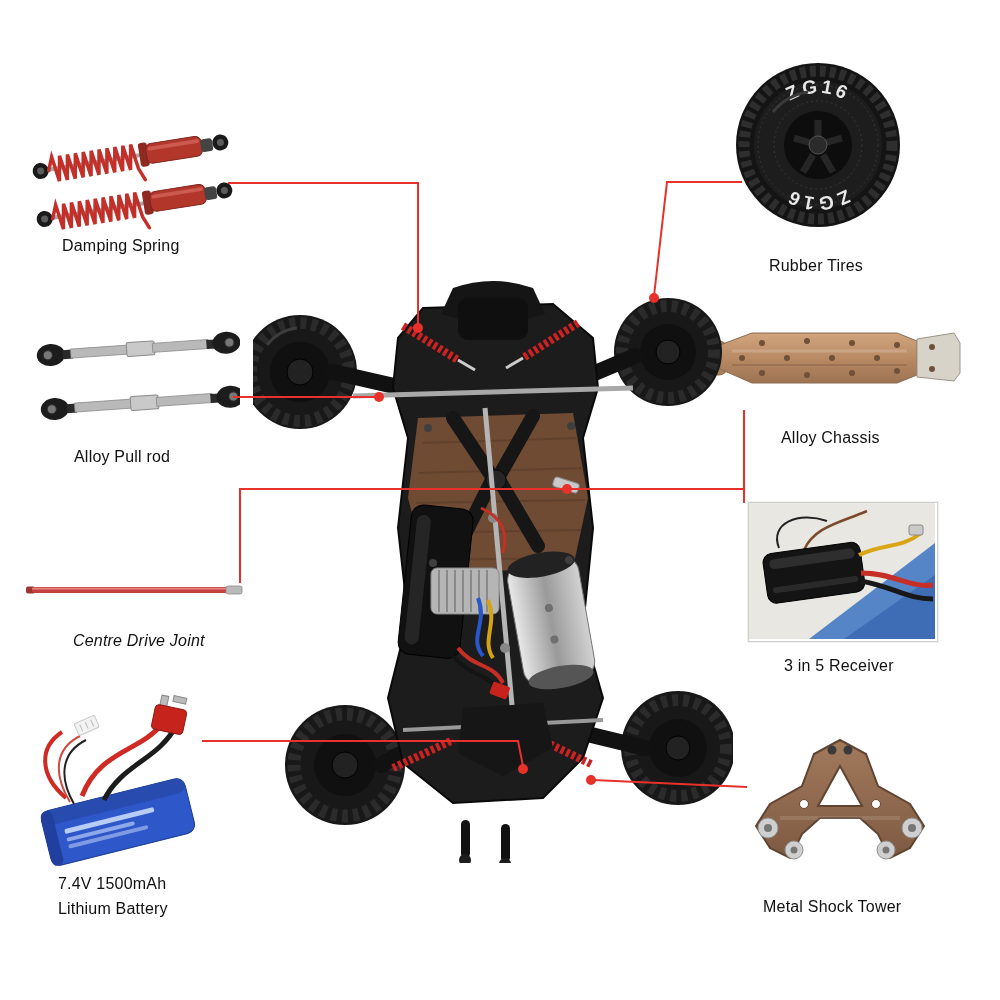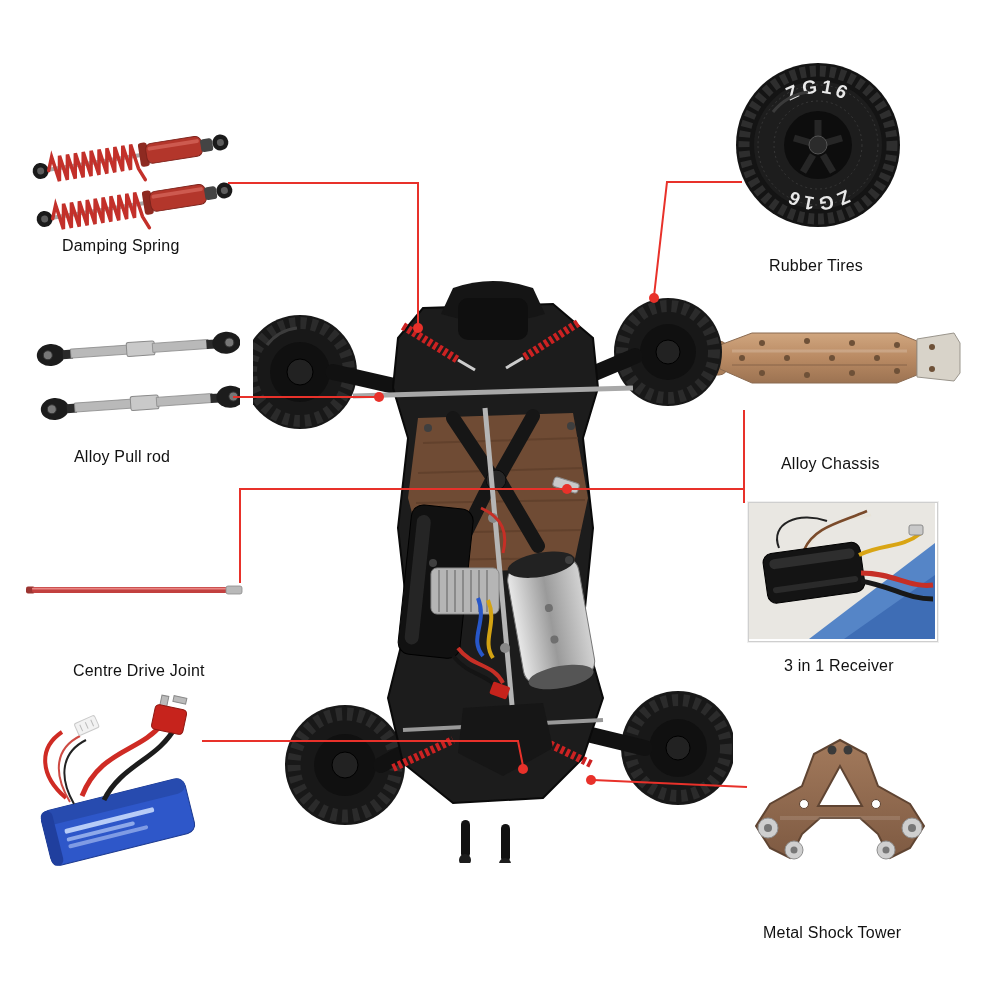--- a/index.html
+++ b/index.html
@@ -130,50 +130,50 @@
         <circle cx="150" cy="70" r="3"></circle>
       <circle cx="175" cy="55" r="3"></circle>
         <circle cx="195" cy="42" r="3"></circle>
         <circle cx="195" cy="68" r="3"></circle>
       <circle cx="230" cy="44" r="3"></circle>
         <circle cx="230" cy="66" r="3"></circle>
     </g>
     <line x1="30" y1="48" x2="205" y2="48" stroke="#ffffff" stroke-opacity="0.18" stroke-width="3"></line>
     <line x1="30" y1="62" x2="205" y2="62" stroke="#5f4432" stroke-opacity="0.25" stroke-width="2"></line>
   </svg>
-  <div class="lbl" style="left:781px;top:455px;">Alloy Chassis</div>
+  <div class="lbl" style="left:781px;top:429px;">Alloy Chassis</div>
 
   <svg class="part" style="left:26px;top:580px;" width="232" height="20" viewBox="0 0 232 20">
     <rect x="0" y="6.5" width="9" height="7" rx="2" fill="#9c3431"></rect>
     <rect x="6" y="7" width="196" height="6" rx="3" fill="#c2403f"></rect>
     <rect x="6" y="7.8" width="196" height="1.8" rx="1" fill="#e98785"></rect>
     <rect x="200" y="6" width="16" height="8" rx="2" fill="#b9b9b9" stroke="#8a8a8a" stroke-width="0.8"></rect>
   </svg>
-  <div class="lbl" style="left:73px;top:662px;">Centre Drive Joint</div>
+  <div class="lbl" style="left:73px;top:632px;font-style:italic;">Centre Drive Joint</div>
 
   <div class="photo-box" style="left:748px;top:502px;width:188px;height:138px;">
     <svg width="186" height="136" viewBox="0 0 186 136">
       <rect x="0" y="0" width="186" height="136" fill="#e9e7e2"></rect>
       <polygon points="60,136 186,40 186,136" fill="#5585c7"></polygon>
       <polygon points="95,136 186,72 186,136" fill="#3e6db5"></polygon>
       <path d="M30,45 C20,20 50,8 78,18" fill="none" stroke="#222" stroke-width="2"></path>
       <path d="M60,45 C70,20 95,16 122,12" fill="none" stroke="#e8e4da" stroke-width="2.5"></path>
       <path d="M55,47 C65,24 90,20 118,8" fill="none" stroke="#7a4a2a" stroke-width="2.5"></path>
       <g transform="rotate(-8 70 70)">
         <rect x="16" y="44" width="98" height="50" rx="9" fill="#141414" stroke="#000"></rect>
         <rect x="22" y="50" width="86" height="10" rx="5" fill="#333" opacity="0.85"></rect>
         <rect x="22" y="78" width="86" height="6" rx="3" fill="#2a2a2a"></rect>
       </g>
       <path d="M110,52 C135,40 152,46 172,30" fill="none" stroke="#d9a514" stroke-width="4"></path>
       <path d="M112,70 C145,70 160,85 184,82" fill="none" stroke="#c62f26" stroke-width="5"></path>
       <path d="M112,78 C145,84 158,96 184,96" fill="none" stroke="#181818" stroke-width="5"></path>
       <rect x="160" y="22" width="14" height="10" rx="2" fill="#c9c9c9" stroke="#8a8a8a"></rect>
     </svg>
   </div>
-  <div class="lbl" style="left:784px;top:657px;">3 in 1 Receiver</div>
+  <div class="lbl" style="left:784px;top:657px;">3 in 5 Receiver</div>
 
   <svg class="part" style="left:30px;top:690px;" width="185" height="185" viewBox="0 0 185 185">
     <g transform="rotate(-14 88 132)">
       <rect x="14" y="104" width="148" height="56" rx="9" fill="#2e57c9" stroke="#1d3a8f"></rect>
       <rect x="14" y="104" width="148" height="15" rx="9" fill="#274baf"></rect>
       <rect x="14" y="104" width="12" height="56" rx="6" fill="#203f9e"></rect>
       <rect x="34" y="126" width="92" height="5" rx="2" fill="#cfe0ff" opacity="0.85"></rect>
       <rect x="34" y="135" width="70" height="4" rx="2" fill="#cfe0ff" opacity="0.6"></rect>
       <rect x="34" y="142" width="82" height="4" rx="2" fill="#cfe0ff" opacity="0.5"></rect>
     </g>
@@ -187,20 +187,24 @@
       <line x1="5" y1="3" x2="5" y2="10" stroke="#bbb"></line>
         <line x1="11" y1="3" x2="11" y2="10" stroke="#bbb"></line>
       <line x1="17" y1="3" x2="17" y2="10" stroke="#bbb"></line>
     </g>
     <g transform="translate(126,14) rotate(12)">
       <rect x="4" y="-10" width="7" height="13" fill="#bbb" stroke="#8a8a8a"></rect>
       <rect x="16" y="-12" width="13" height="6" fill="#bbb" stroke="#8a8a8a"></rect>
       <rect x="0" y="0" width="32" height="25" rx="4" fill="#c6231c" stroke="#8e1812"></rect>
     </g>
   </svg>
+  <div class="lbl lbl-2line" style="left:58px;top:871px;">
+    <div>7.4V 1500mAh</div>
+    <div>Lithium Battery</div>
+  </div>
 
   <svg class="part" style="left:740px;top:698px;" width="200" height="180" viewBox="0 0 200 180">
     <defs>
       <linearGradient id="bronze2" x1="0" y1="0" x2="0" y2="1">
         <stop offset="0" stop-color="#a37a5c"></stop>
           <stop offset="1" stop-color="#7e5a42"></stop>
       </linearGradient>
     </defs>
     <polygon points="30,150 16,128 30,106 62,88 74,56 100,42 126,56 138,88 170,106 184,128 170,150 150,160 138,136 120,120 80,120 62,136 50,160" fill="url(#bronze2)" stroke="#5f4432" stroke-width="2"></polygon>
     <polygon points="100,68 78,108 122,108" fill="#ffffff" stroke="#5f4432" stroke-width="2"></polygon>
@@ -213,21 +217,21 @@
         <circle cx="28" cy="130" r="4" fill="#777"></circle>
       <circle cx="172" cy="130" r="10" fill="#cfcfcf" stroke="#8f8f8f"></circle>
         <circle cx="172" cy="130" r="4" fill="#777"></circle>
       <circle cx="54" cy="152" r="9" fill="#cfcfcf" stroke="#8f8f8f"></circle>
         <circle cx="54" cy="152" r="3.5" fill="#777"></circle>
       <circle cx="146" cy="152" r="9" fill="#cfcfcf" stroke="#8f8f8f"></circle>
         <circle cx="146" cy="152" r="3.5" fill="#777"></circle>
     </g>
     <line x1="40" y1="120" x2="160" y2="120" stroke="#ffffff" stroke-opacity="0.12" stroke-width="4"></line>
   </svg>
-  <div class="lbl" style="left:763px;top:924px;">Metal Shock Tower</div>
+  <div class="lbl" style="left:763px;top:898px;">Metal Shock Tower</div>
 
   <svg class="part" style="left:253px;top:268px;" width="480" height="595" viewBox="0 0 480 595">
     <defs>
       <linearGradient id="motorGrad" x1="0" y1="0" x2="1" y2="0">
         <stop offset="0" stop-color="#e8e8e8"></stop>
           <stop offset="0.5" stop-color="#9a9a9a"></stop>
           <stop offset="1" stop-color="#d2d2d2"></stop>
       </linearGradient>
     </defs>
 

